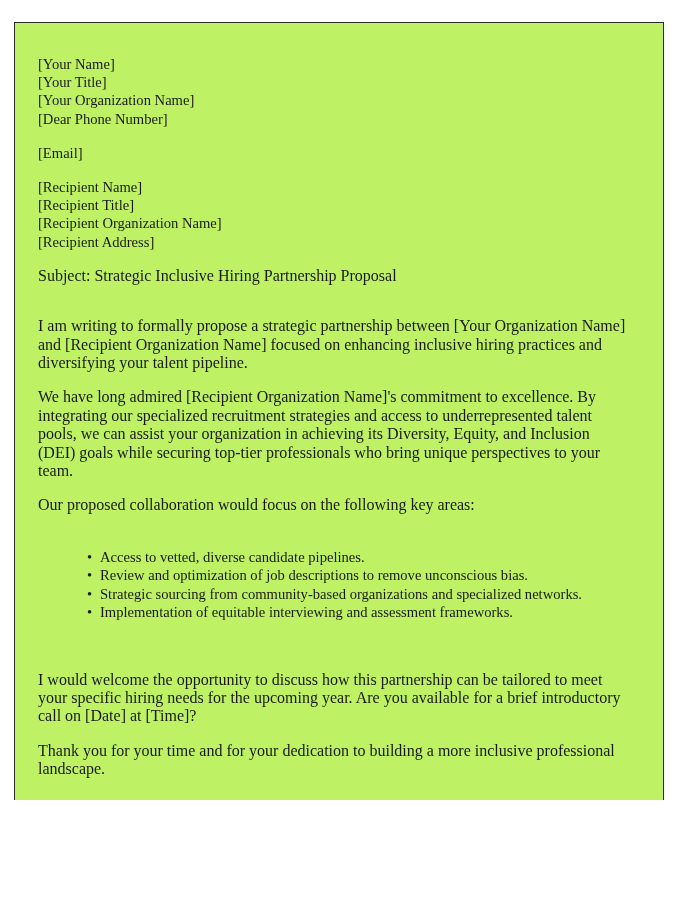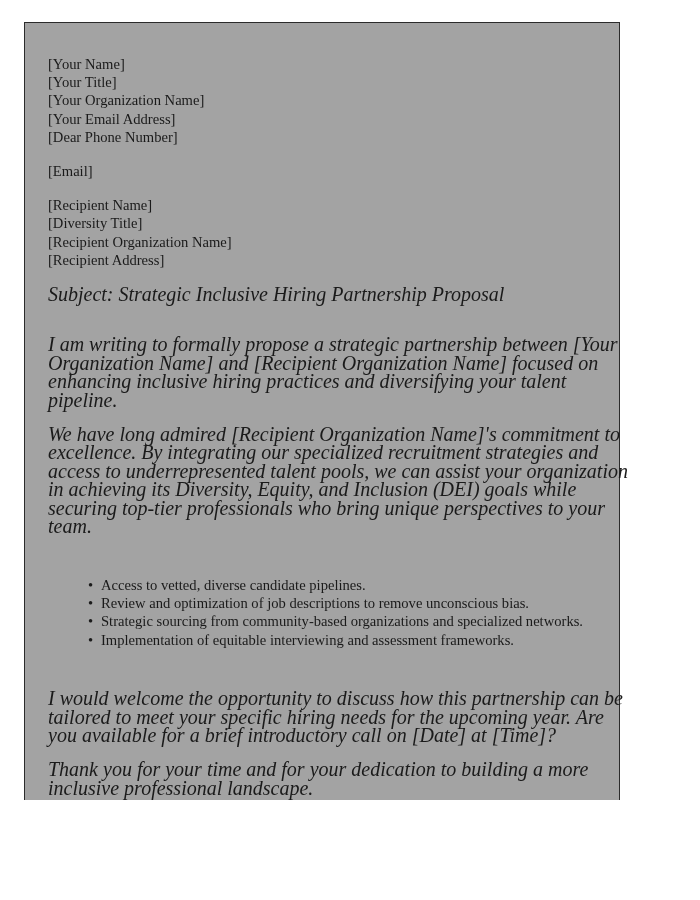--- a/index.html
+++ b/index.html
@@ -11,26 +11,26 @@
     width: 700px;
     height: 900px;
     overflow: hidden;
     font-family: "Liberation Serif", "DejaVu Serif", serif;
     color: #1a1a1a;
   }
 
   
   #page-sheet {
     position: absolute;
-    left: 24px;
+    left: 14px;
     top: 22px;
-    width: 596px;
+    width: 650px;
     height: 778px;
     box-sizing: border-box;
-    background: #a3a3a3;
+    background: #bef264;
     border-top: 1.4px solid #2b2b2b;
     border-left: 1.4px solid #2b2b2b;
     border-right: 1.4px solid #2b2b2b;
     border-bottom: none;
   }
 
   
   #letter {
     position: absolute;
     left: 23px;
@@ -42,29 +42,28 @@
     font-size: 14.6px;
     line-height: 18.2px;
     white-space: nowrap;
   }
 
   .gap-sm { height: 16px; }
   .gap-md { height: 16px; }
 
   p.para {
     margin: 0 0 0 0;
-    font-size: 20px;
+    font-size: 16px;
     line-height: 18.4px;
-    font-style: italic;
   }
 
   .para-spacer { height: 16px; }
 
   ul.bullets {
-    margin: 8px;
+    margin: 17px;
     padding: 0 0 0 45px;
     list-style: none;
   }
   ul.bullets li {
     position: relative;
     font-size: 14.6px;
     line-height: 18.4px;
     padding-left: 0;
   }
   ul.bullets li::before {
@@ -79,33 +78,32 @@
 </head>
 <body>
 
 <div id="page-sheet">
   <div id="letter">
 
     <div>
       <div class="addr-line">[Your Name]</div>
       <div class="addr-line">[Your Title]</div>
       <div class="addr-line">[Your Organization Name]</div>
-      <div class="addr-line">[Your Email Address]</div>
       <div class="addr-line">[Dear Phone Number]</div>
     </div>
 
     <div class="gap-sm"></div>
 
     <div class="addr-line">[Email]</div>
 
     <div class="gap-md"></div>
 
     <div>
       <div class="addr-line">[Recipient Name]</div>
-      <div class="addr-line">[Diversity Title]</div>
+      <div class="addr-line">[Recipient Title]</div>
       <div class="addr-line">[Recipient Organization Name]</div>
       <div class="addr-line">[Recipient Address]</div>
     </div>
 
     <div class="gap-md"></div>
 
     <p class="para">Subject: Strategic Inclusive Hiring Partnership Proposal</p>
 
     <div class="para-spacer"></div>
 
@@ -113,20 +111,21 @@
     <div class="para-spacer"></div>
 
     <p class="para">I am writing to formally propose a strategic partnership between [Your Organization Name] and [Recipient Organization Name] focused on enhancing inclusive hiring practices and diversifying your talent pipeline.</p>
 
     <div class="para-spacer"></div>
 
     <p class="para">We have long admired [Recipient Organization Name]'s commitment to excellence. By integrating our specialized recruitment strategies and access to underrepresented talent pools, we can assist your organization in achieving its Diversity, Equity, and Inclusion (DEI) goals while securing top-tier professionals who bring unique perspectives to your team.</p>
 
     <div class="para-spacer"></div>
 
+    <p class="para">Our proposed collaboration would focus on the following key areas:</p>
 
     <div class="para-spacer"></div>
 
     <ul class="bullets">
       <li>Access to vetted, diverse candidate pipelines.</li>
       <li>Review and optimization of job descriptions to remove unconscious bias.</li>
       <li>Strategic sourcing from community-based organizations and specialized networks.</li>
       <li>Implementation of equitable interviewing and assessment frameworks.</li>
     </ul>
 

